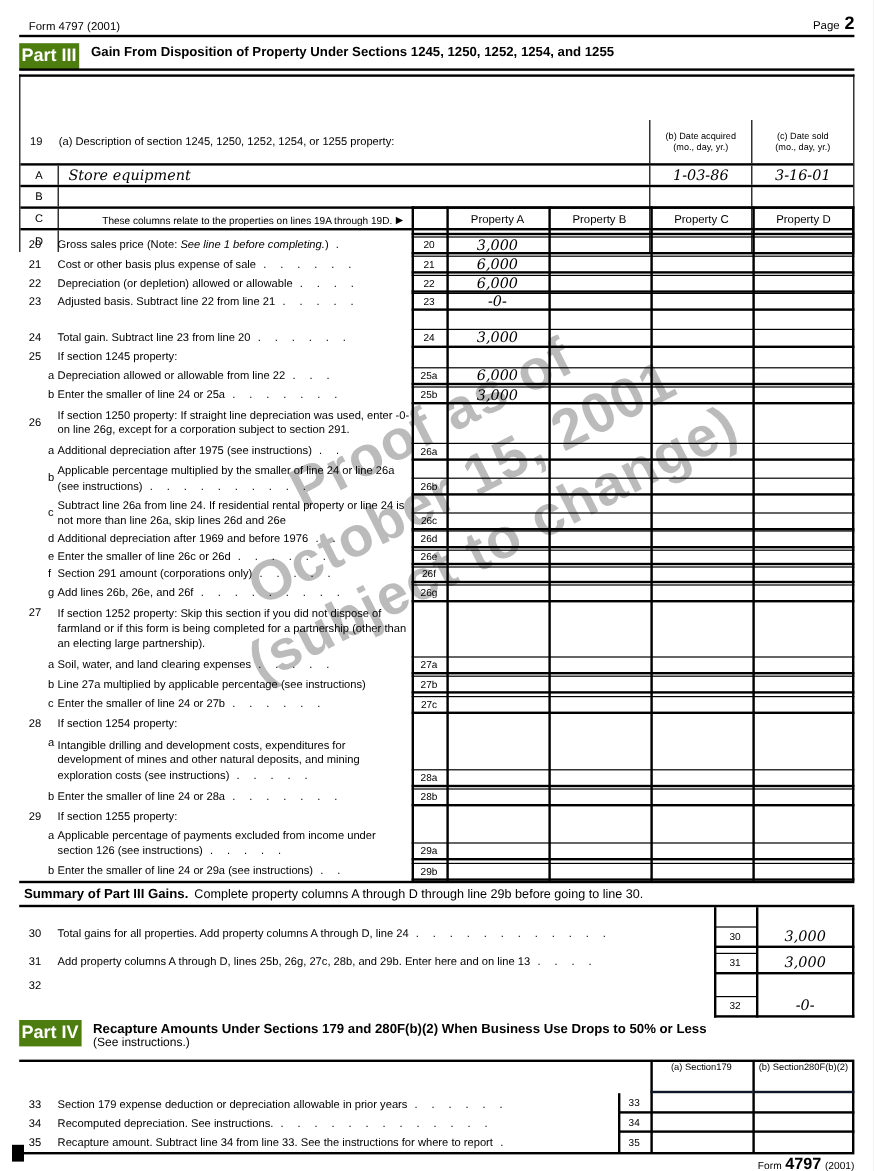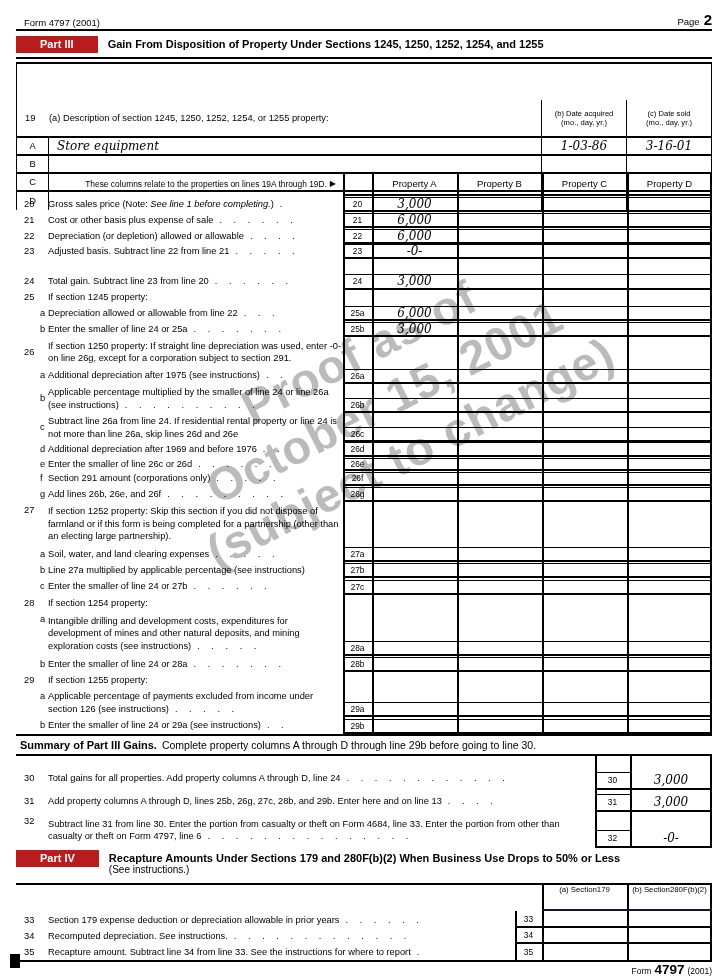--- a/index.html
+++ b/index.html
@@ -19,21 +19,21 @@
     font-weight: bold; font-size: 47px; line-height: 1.2;
     color: #8f8f8f; opacity: .6; letter-spacing: 1px; pointer-events: none;
   }
 
   
   .tophdr { position: absolute; left: 24px; right: 16px; top: 11px; display: flex; justify-content: space-between; align-items: flex-end; font-size: 9.5px; }
   .pagenum { font-size: 15px; font-weight: bold; margin-left: 4px; }
 
   
   .partbar { position: absolute; left: 16px; right: 16px; display: flex; align-items: flex-start; }
-  .badge { display: inline-block; background: #b91c1c; color: #fff; font-weight: bold; font-size: 11px; padding: 2px 24px 3px; white-space: nowrap; }
+  .badge { display: inline-block; background: #4d7c0f; color: #fff; font-weight: bold; font-size: 15px; padding: 2px 2px 3px; white-space: nowrap; }
   .ptitle { font-weight: bold; font-size: 11px; margin-left: 10px; padding-top: 2px; }
 
   
   .t19 { position: absolute; left: 16px; top: 62px; width: 696px; border-top: 2px solid #000; border-left: 1px solid #000; border-right: 1px solid #000; font-size: 9.3px; }
   .t19h { display: flex; height: 38px; border-bottom: 2px solid #000; margin-top: 36px; }
   .t19hdesc { flex: 1; display: flex; align-items: center; padding-left: 8px; }
   .t19hdesc .n19 { width: 24px; }
   .t19hcell { width: 85px; border-left: 1px solid #000; display: flex; flex-direction: column; justify-content: center; text-align: center; font-size: 7.6px; line-height: 9.5px; }
   .t19r { display: flex; height: 18px; border-bottom: 2px solid #000; align-items: center; }
   .t19r.last { border-bottom: none; }
@@ -478,21 +478,20 @@
         </div>
       <div class="sband">
           <span class="sbnum">31</span>
           <span class="sbval hand">3,000</span>
         </div>
     </div>
 
     <div class="srow" style="height:36px">
       <div class="slab">
           <span class="ln" style="align-self:flex-start;padding-top:3px">32</span>
-          <span class="ltxt"><span>Subtract line 31 from line 30. Enter the portion from casualty or theft on Form 4684, line 33. Enter the portion from other than casualty or theft on Form 4797, line 6</span><span class="dots">. . . . . . . . . . . . . . .</span></span>
         </div>
       <div class="sband">
           <span class="sbnum">32</span>
           <span class="sbval hand">-0-</span>
         </div>
     </div>
   </div>
 
   <div class="partbar" style="top:850px">
     <span class="badge">Part IV</span>

